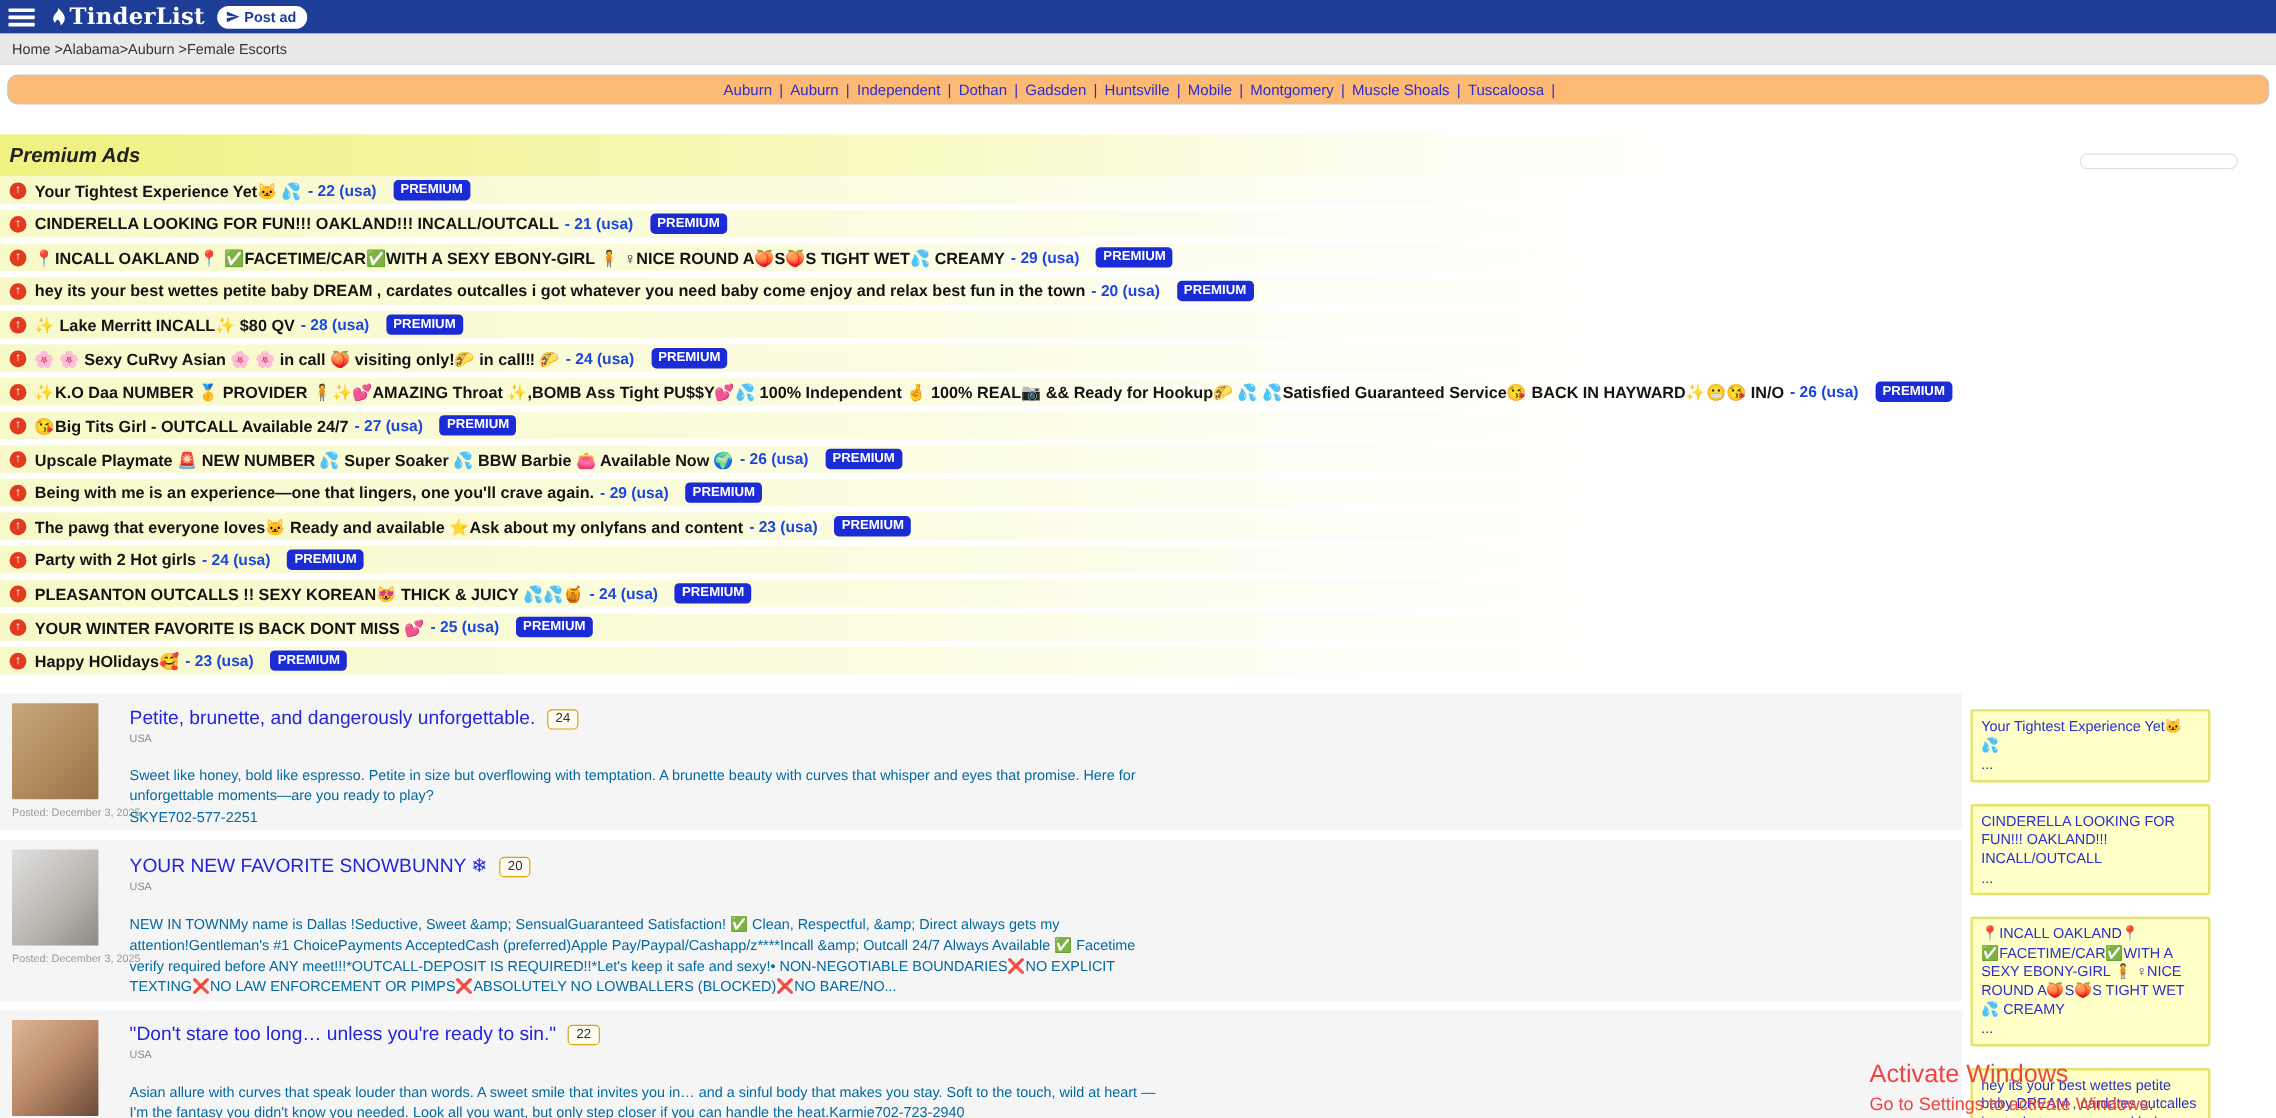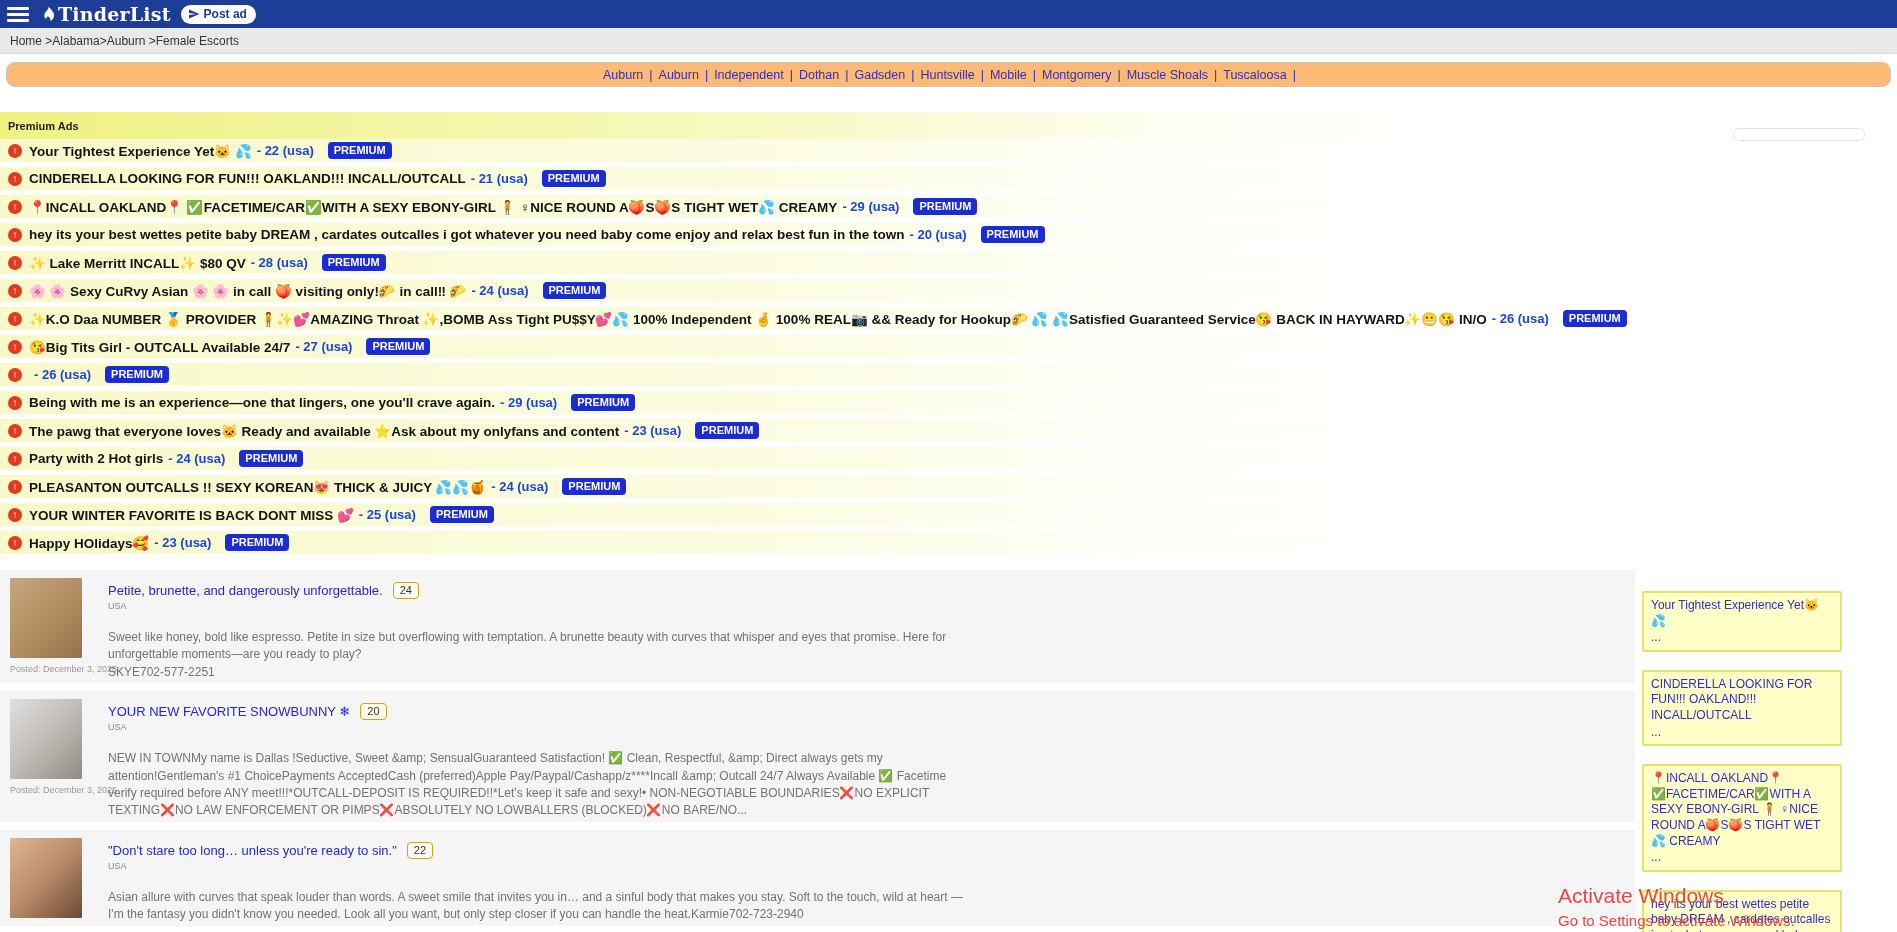--- a/index.html
+++ b/index.html
@@ -26,21 +26,21 @@
 
   
   .city-box { margin:8px 6px 0 6px; border:1px solid #c4c4c4; border-radius:9px; height:25px;
     display:flex; align-items:center; justify-content:center; font-size:12.5px; background:#fdba74; }
   .city-link { color:#2d2dcb; cursor:pointer; margin:0 4px; text-decoration:none; }
   .city-sep { color:#2d2dcb; margin:0 2px; }
 
   
   .premium { margin-top:25px; width:1635px; }
   .premium-header { background:linear-gradient(90deg,#eff180 0%,#f7f9c0 45%,#fdfdf0 70%,#fff 88%);
-    font-size:11px; font-weight:bold; color:#222; padding:8px 8px 7px 8px; }
+    font-size:17px; font-weight:bold; color:#222; padding:8px 8px 7px 8px;font-style:italic; }
   .premium-row { background:linear-gradient(90deg,#f8f9c9 0%,#fbfce0 45%,#fefef8 70%,#fff 88%);
     height:23px; margin-bottom:5px; display:flex; align-items:center; padding-left:8px; white-space:nowrap; overflow:hidden; }
   .up-icon { width:14px; height:14px; min-width:14px; border-radius:50%; background:#e23a1e; color:#fff;
     font-size:10px; font-weight:bold; line-height:14px; text-align:center; margin-right:7px; }
   .premium-title { font-weight:bold; font-size:13.5px; color:#141414; cursor:pointer; }
   .premium-meta { font-weight:bold; font-size:13px; color:#1a46e0; margin-left:5px; cursor:pointer; }
   .premium-badge { background:#1b2cd6; color:#fff; font-weight:bold; font-size:11px; border-radius:4px;
     padding:2px 6px 3px 6px; margin-left:14px; cursor:pointer; }
 
   
@@ -48,25 +48,25 @@
   .date-header { font-size:13px; color:#222; padding:6px 12px 8px 12px; border-bottom:1px solid #ccc; background:#fff; }
   .listing-row { background:#f5f5f5; margin-top:8px; padding:8px 0 2px 10px; display:flex; min-height:96px; }
   .listing-left { width:82px; min-width:82px; display:flex; flex-direction:column; }
   .thumb { width:72px; height:80px; border-radius:1px; cursor:pointer; }
   .thumb-1 { background:linear-gradient(135deg,#c9a67e 0%,#b08b5e 55%,#96714a 100%); }
   .thumb-2 { background:linear-gradient(135deg,#e0e0e0 0%,#bcb7b1 55%,#8f8a84 100%); }
   .thumb-3 { background:linear-gradient(135deg,#dcb697 0%,#b98a68 50%,#6b4a38 100%); }
   .posted { font-size:9px; color:#999; margin-top:6px; white-space:nowrap; }
   .listing-body { margin-left:16px; padding-top:4px; max-width:860px; }
   .listing-title-row { display:flex; align-items:center; gap:10px; }
-  .listing-title { color:#2424dd; font-size:13px; cursor:pointer; }
+  .listing-title { color:#2424dd; font-size:16px; cursor:pointer; }
   .age-badge { border:1px solid #dba10e; border-radius:4px; background:#fffdf2; color:#333;
     font-size:11px; padding:0 6px; line-height:15px; }
   .listing-loc { font-size:9px; color:#888; margin-top:2px; }
-  .listing-desc { font-size:12px; color:#737373; margin-top:18px; line-height:1.45; }
+  .listing-desc { font-size:12px; color:#0369a1; margin-top:18px; line-height:1.45; }
 
   
   .sidebar { position:absolute; left:1642px; top:591px; width:200px; }
   .side-box { background:#ffffc8; border:2px solid #e3e36b; border-radius:2px; padding:5px 7px 4px 7px;
     margin-bottom:18px; font-size:12px; color:#2d2dd0; line-height:1.3; cursor:pointer; }
   .side-more { margin-top:1px; }
 
   
   .ad-scroll { position:absolute; left:1733px; top:128px; width:132px; height:13px; background:#fff;
     border:1px solid #e0e0e0; border-radius:7px; }
@@ -160,20 +160,21 @@
     <span class="premium-badge">PREMIUM</span>
   </div>
       <div class="premium-row">
     <span class="up-icon">↑</span>
     <span class="premium-title">😘Big Tits Girl - OUTCALL Available 24/7</span>
     <span class="premium-meta">- 27 (usa)</span>
     <span class="premium-badge">PREMIUM</span>
   </div>
       <div class="premium-row">
     <span class="up-icon">↑</span>
+    <span class="premium-title">Upscale Playmate 🚨 NEW NUMBER 💦 Super Soaker 💦 BBW Barbie 👛 Available Now 🌍</span>
     <span class="premium-meta">- 26 (usa)</span>
     <span class="premium-badge">PREMIUM</span>
   </div>
       <div class="premium-row">
     <span class="up-icon">↑</span>
     <span class="premium-title">Being with me is an experience—one that lingers, one you'll crave again.</span>
     <span class="premium-meta">- 29 (usa)</span>
     <span class="premium-badge">PREMIUM</span>
   </div>
       <div class="premium-row">

